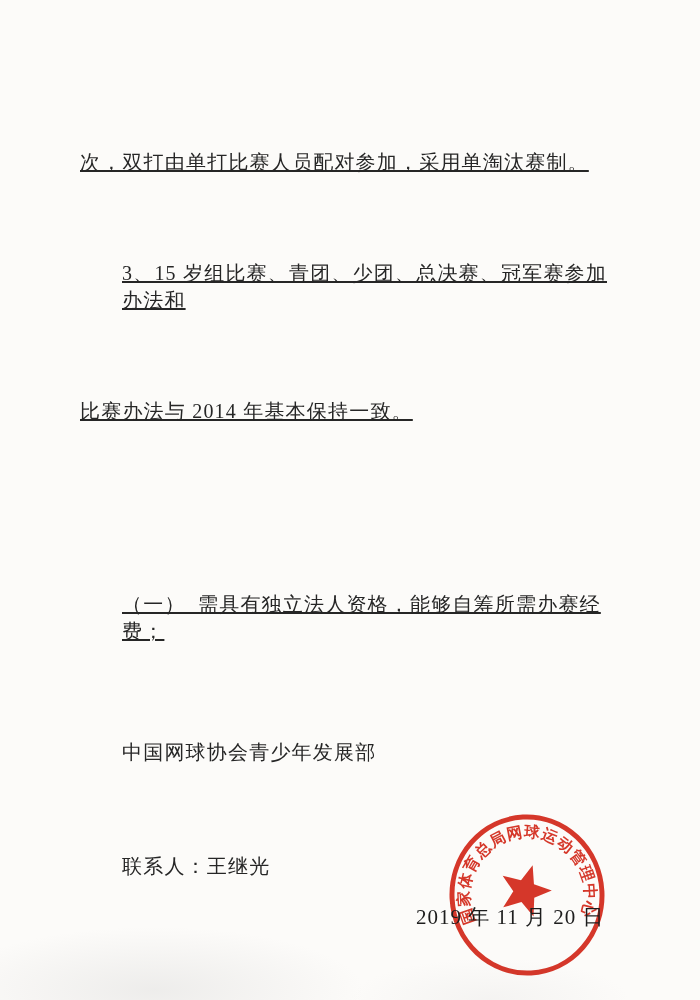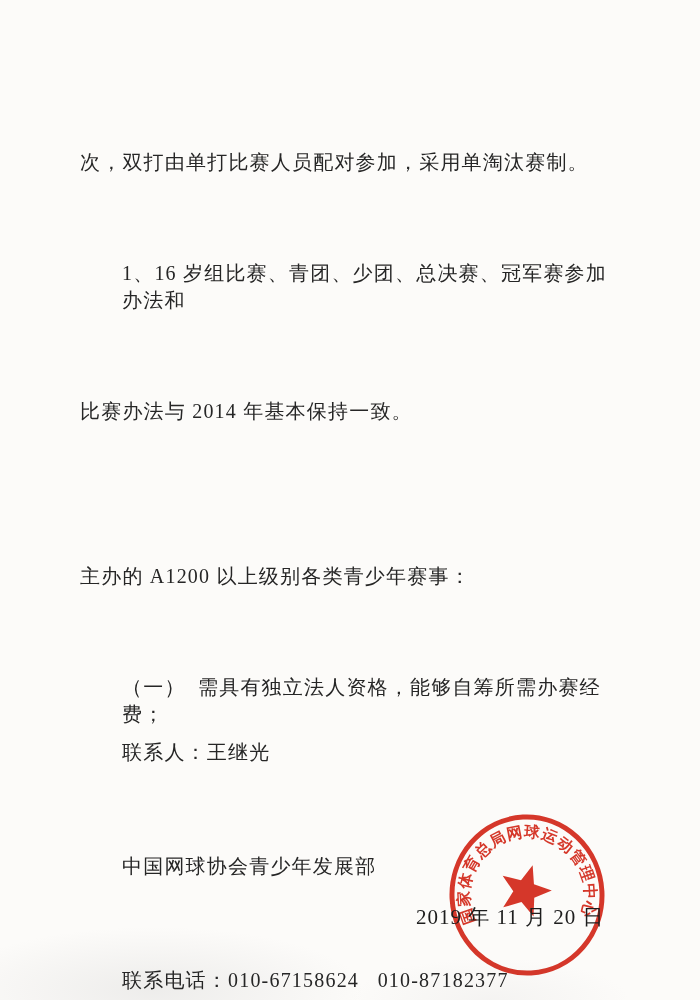--- a/index.html
+++ b/index.html
@@ -18,21 +18,21 @@
     color: #262626;
   }
   .doc-lines {
     position: absolute;
     left: 80px; width: 546px; top: 39px;
     font-size: 20px;
     line-height: 27.6px;
     letter-spacing: 1.2px;
     white-space: pre-wrap;
   }
-  .doc-lines .line { min-height: 27.6px; }
+  .doc-lines .line { min-height: 27.6px; text-decoration: underline; }
   .doc-lines .line.indent { padding-left: 42px; }
   .contact-lines {
     position: absolute;
     left: 122px; width: 480px; top: 624px;
     font-size: 20px;
     line-height: 28.5px;
     letter-spacing: 1.2px;
     white-space: pre-wrap;
   }
   .contact-lines .line { min-height: 28.5px; }
@@ -64,27 +64,26 @@
 </head>
 <body>
 
 <div class="page">
 
   <div class="doc-lines">
     
   
       <div class="line">次，双打由单打比赛人员配对参加，采用单淘汰赛制。</div>
     
-      <div class="line indent">1、16 岁组比赛、青团、少团、总决赛、冠军赛参加办法和</div>
+      <div class="line indent">3、15 岁组比赛、青团、少团、总决赛、冠军赛参加办法和</div>
     
       <div class="line">比赛办法与 2014 年基本保持一致。</div>
     
     
     
-      <div class="line">主办的 A1200 以上级别各类青少年赛事：</div>
     
       <div class="line indent">（一）  需具有独立法人资格，能够自筹所需办赛经费；</div>
     
       
     
       
     
       
     
       
@@ -104,25 +103,24 @@
       
     
       
     
       
     </div>
 
   <div class="contact-lines">
     
   
+      <div class="line">中国网球协会青少年发展部</div>
+    
       <div class="line">联系人：王继光</div>
     
-      <div class="line">中国网球协会青少年发展部</div>
-    
-      <div class="line">联系电话：010-67158624   010-87182377</div>
     
       
     
       
     
       
     
       
     
       

